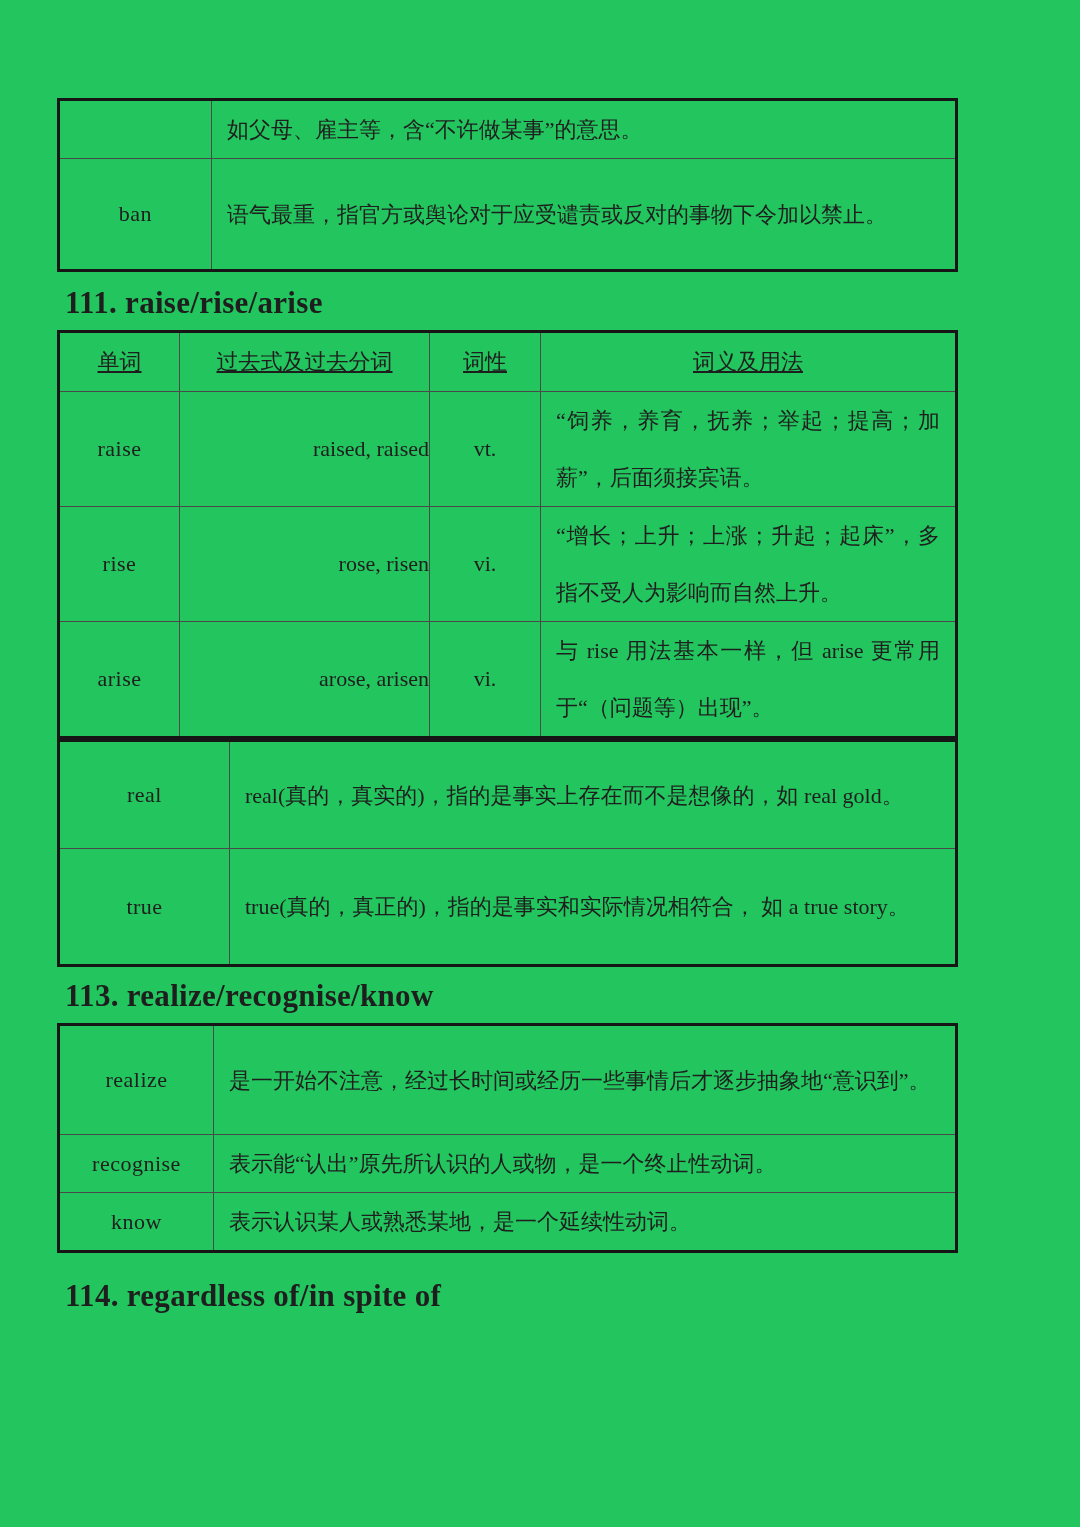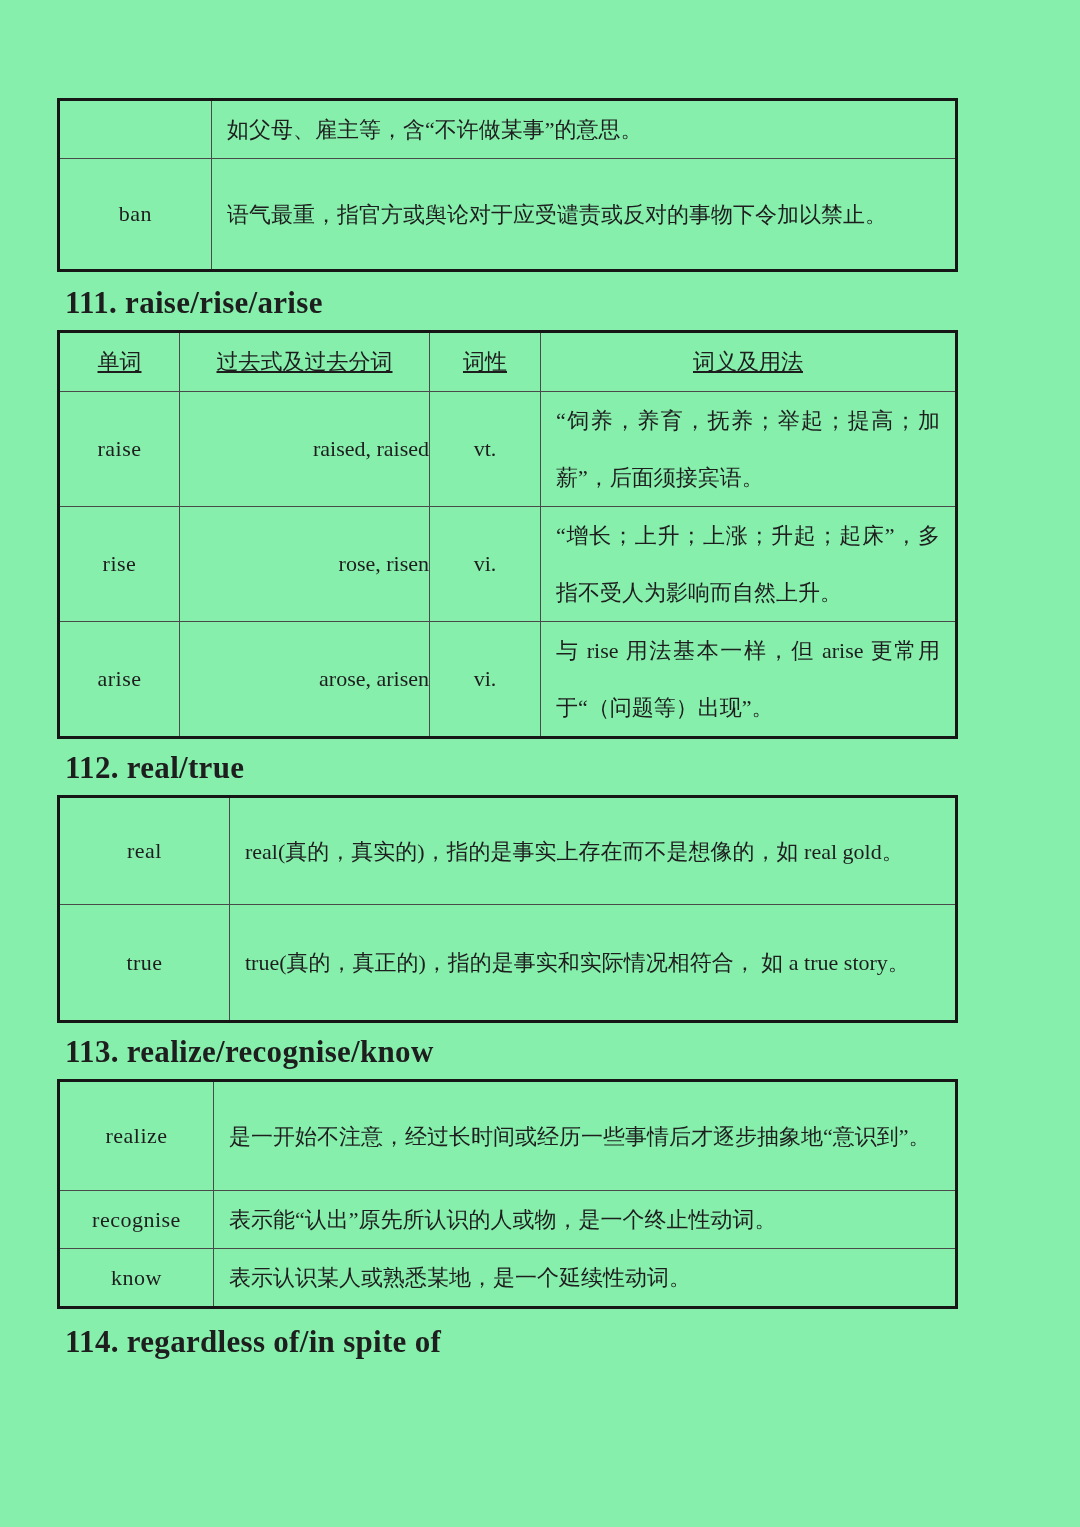--- a/index.html
+++ b/index.html
@@ -1,21 +1,21 @@
 <!DOCTYPE html>
 <html><head>
 <meta charset="utf-8">
 <style>
   * { margin: 0; padding: 0; box-sizing: border-box; }
   html, body { background: #ffffff; }
   .page {
     position: relative;
     width: 1080px;
     height: 1527px;
-    background: #86efac;
+    background: #22c55e;
     color: #1e1e1e;
     font-family: "Liberation Serif", "DejaVu Serif", serif;
     padding: 98px 125px 0 57px;
     overflow: hidden;
   }
   table.cmp {
     width: 898px;
     border-collapse: collapse;
     table-layout: fixed;
     border: 3px solid #161616;
@@ -47,21 +47,21 @@
     text-decoration: underline;
   }
   .section-heading {
     font-size: 31px;
     font-weight: bold;
     margin: 16px 0 12px 8px;
     line-height: 30px;
     letter-spacing: 0.3px;
   }
   .section-heading.h112, .section-heading.h113 { margin-top: 14px; }
-  .section-heading.h114 { margin-top: 18px; }
+  .section-heading.h114 { margin-top: 28px; }
   tr.r55  { height: 55px; }
   tr.r58  { height: 58px; }
   tr.r110 { height: 110px; }
   tr.r112 { height: 112px; padding-left: 26px; }
   tr.r113 { height: 108px; }
   tr.r115 { height: 115px; }
   tr.r117 { height: 117px; }
 </style>
 </head>
 <body>
@@ -115,21 +115,20 @@
     </tr>
     <tr class="r115">
       <td class="word">arise</td>
       <td class="past">arose, arisen</td>
       <td class="pos">vi.</td>
       <td class="desc">与 rise 用法基本一样，但 arise 更常用于“（问题等）出现”。</td>
     </tr>
   </tbody>
     </table>
 
-  <div class="section-heading h112">112. real/true</div>
 
   <table class="cmp">
     <colgroup>
         <col style="width:171px">
         <col style="width:727px">
       </colgroup>
     <tbody>
         <tr class="r113">
       <td class="word">real</td>
       <td class="desc">real(真的，真实的)，指的是事实上存在而不是想像的，如 real gold。</td>

